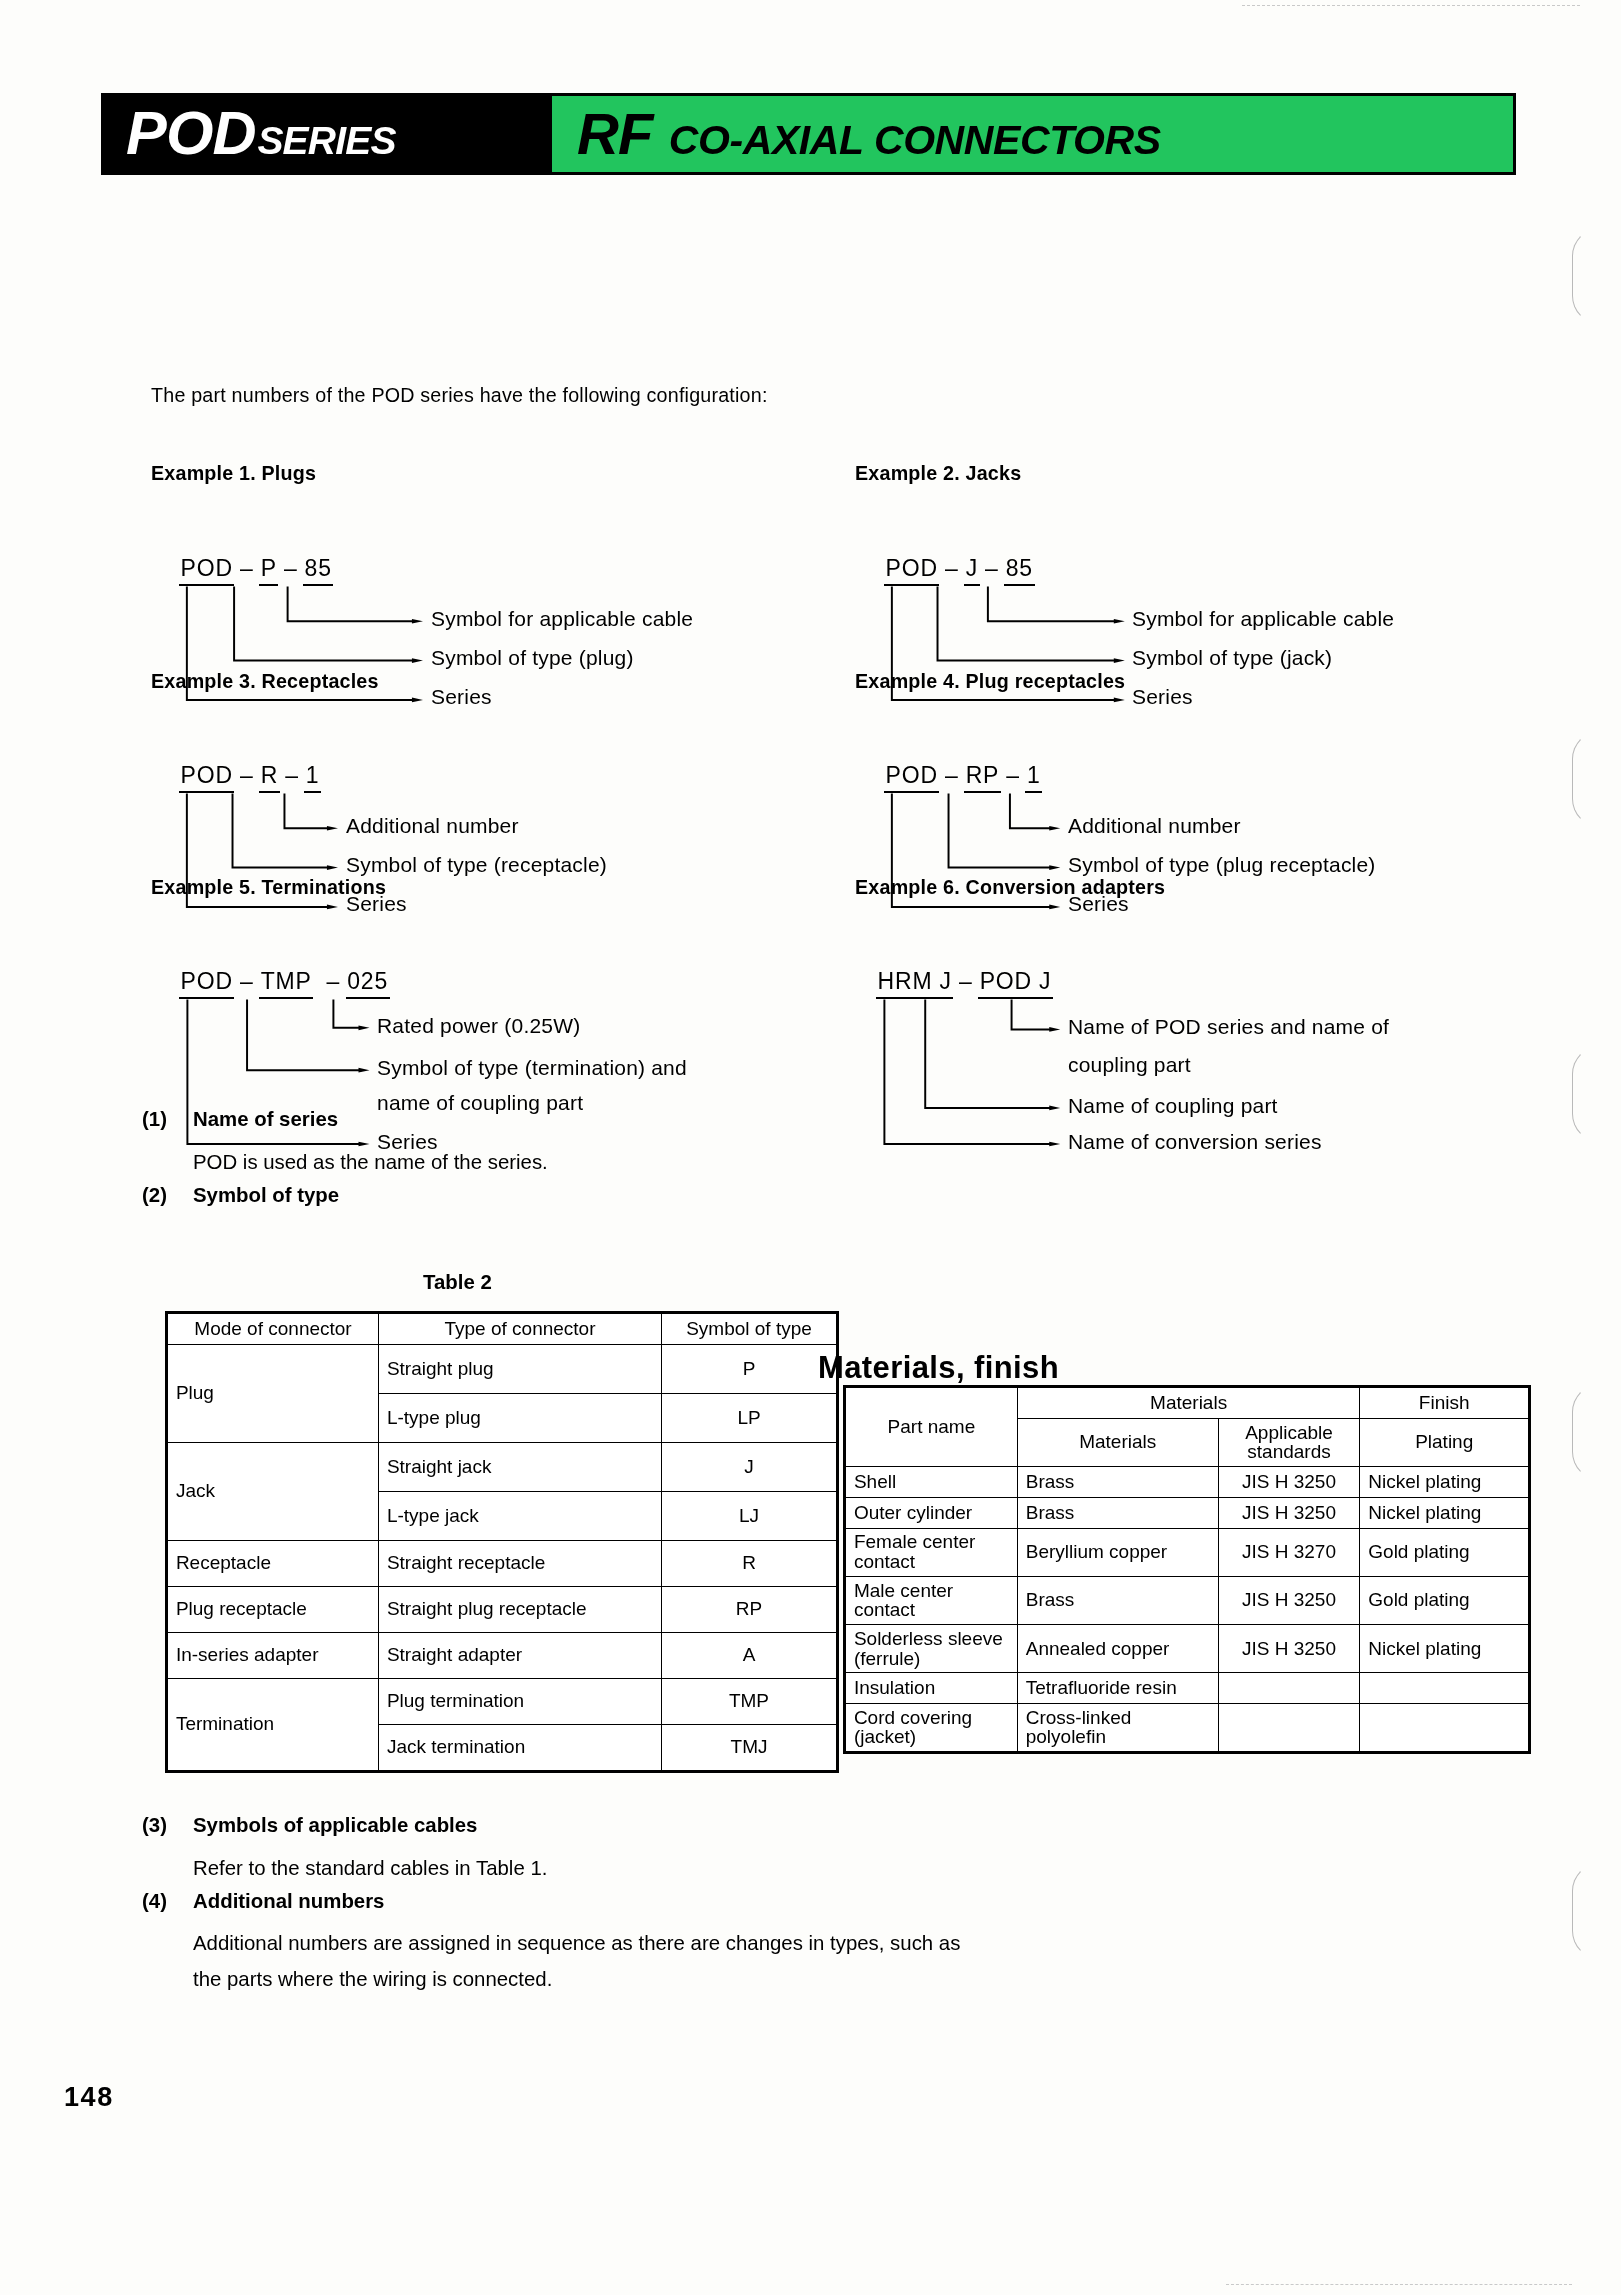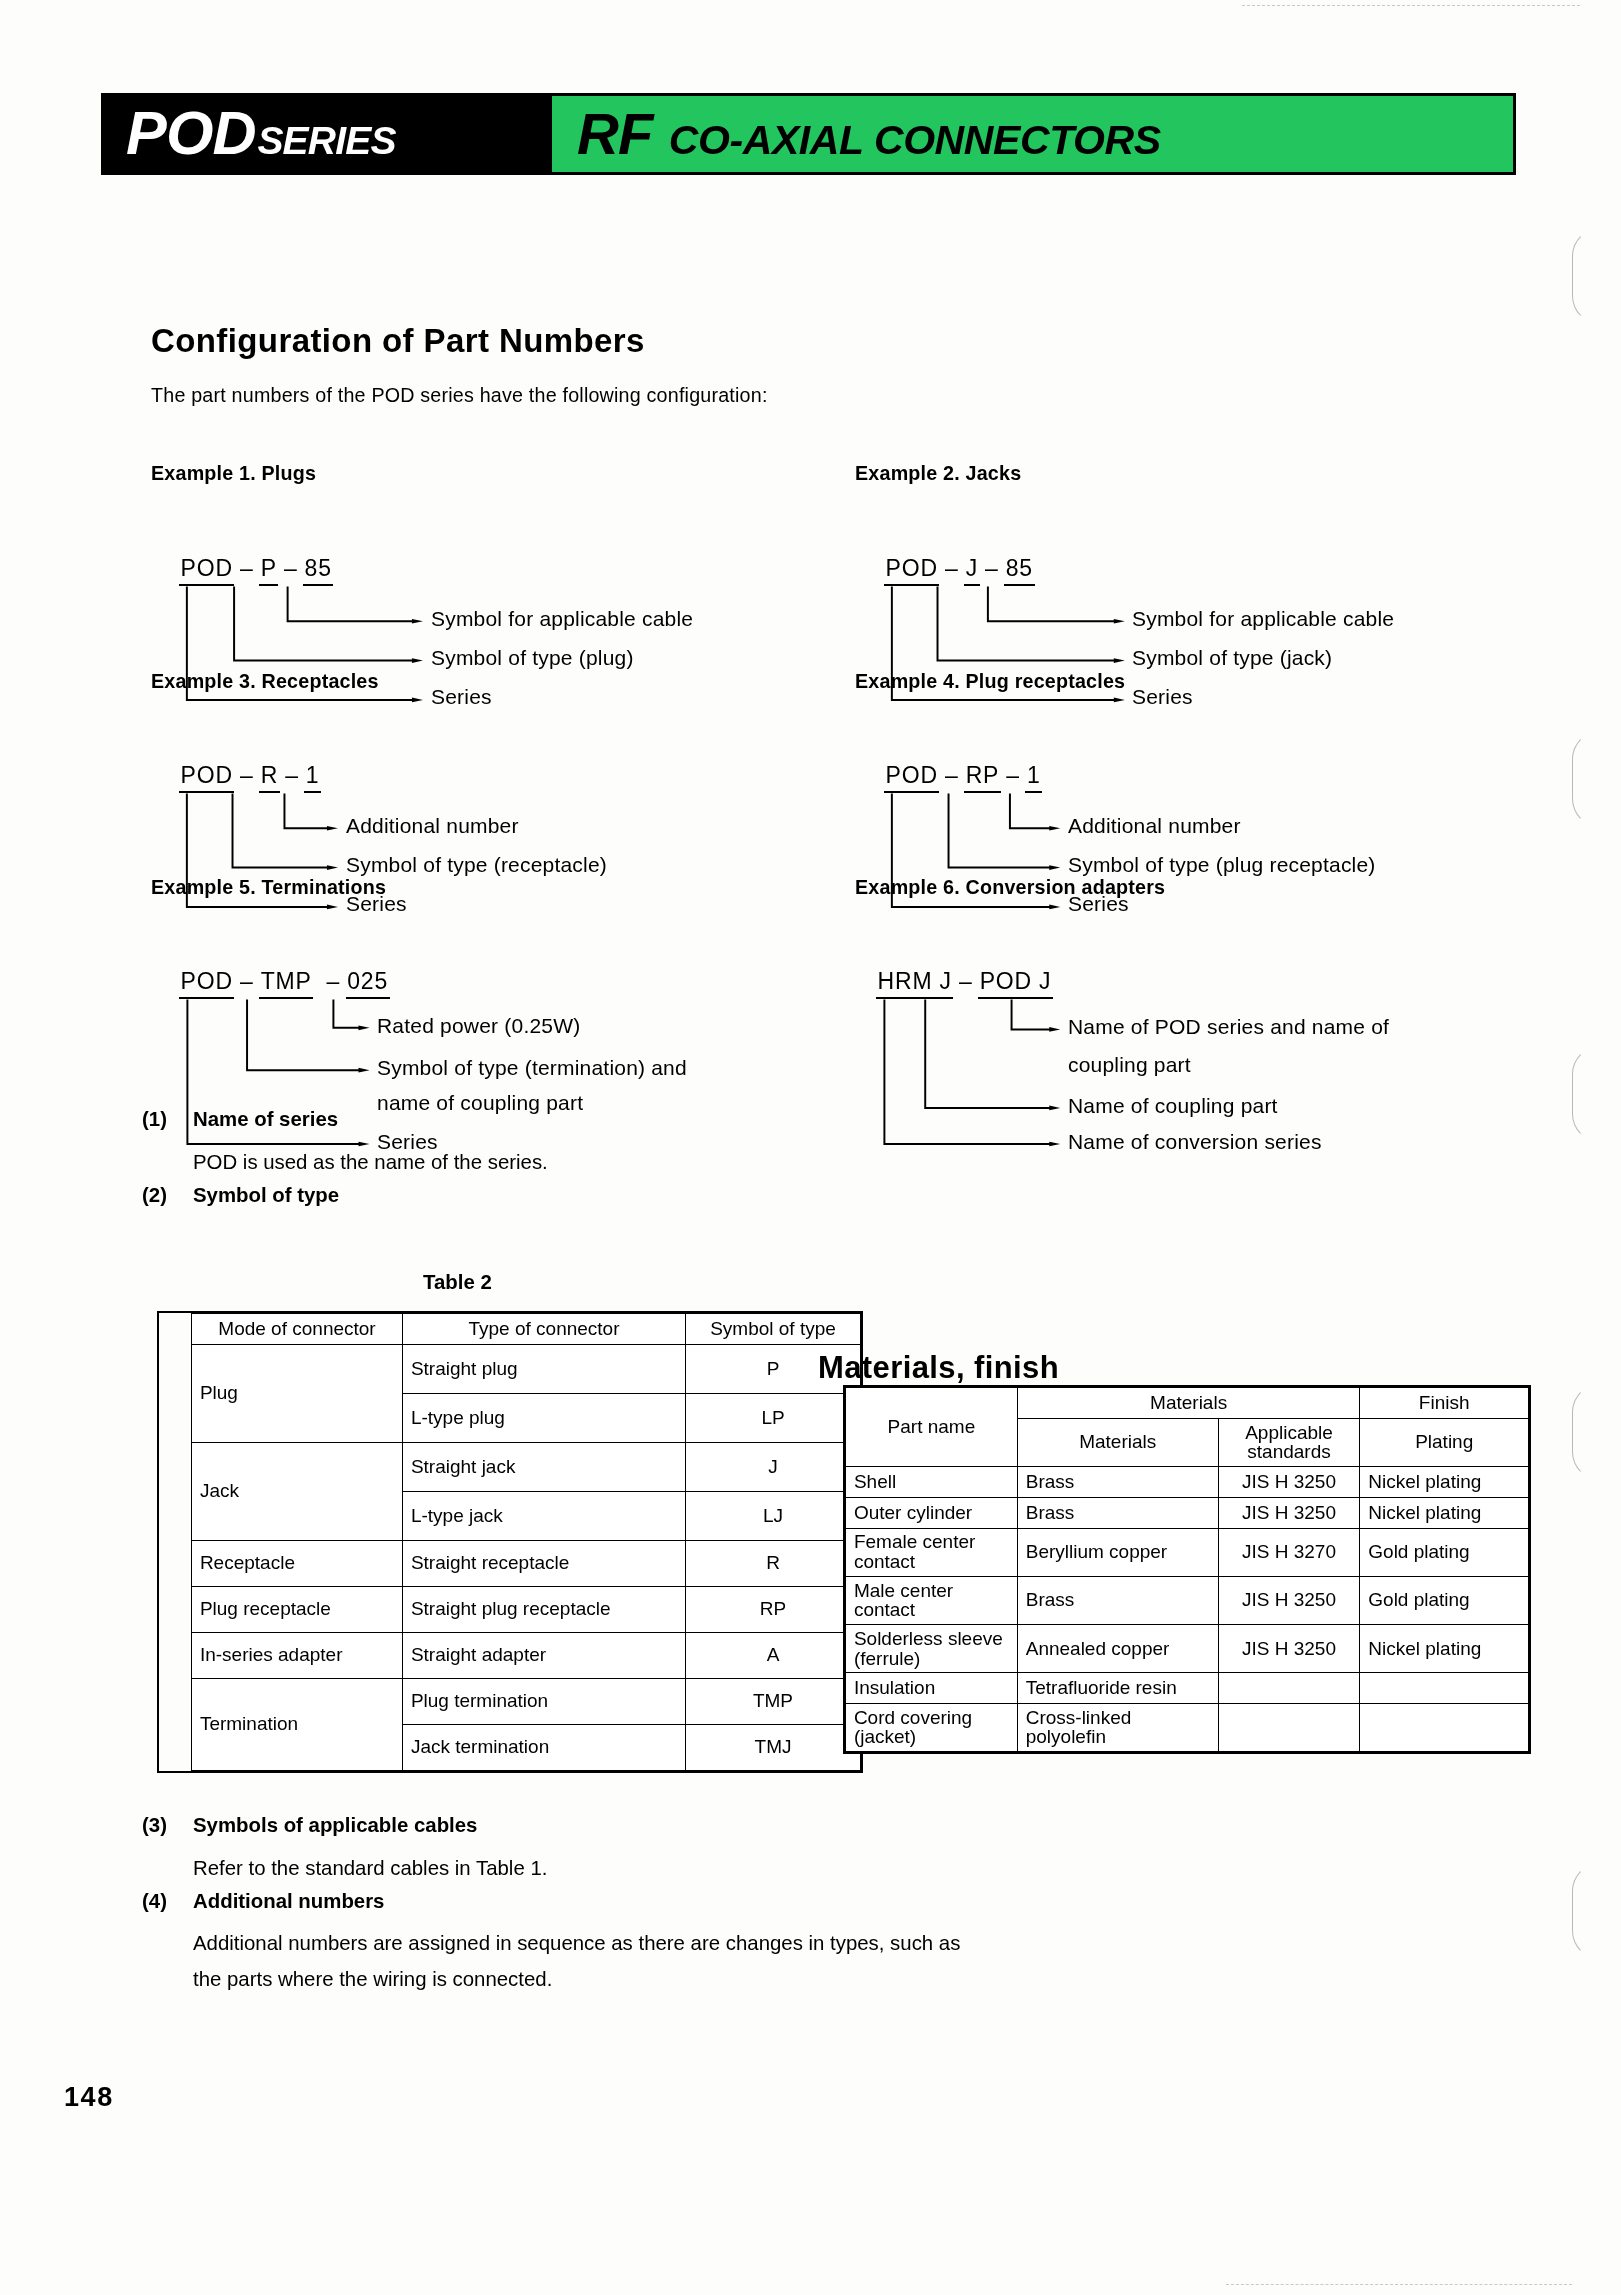--- a/index.html
+++ b/index.html
@@ -176,25 +176,24 @@
     border: 1.2px solid #000;
     font-size: 19px;
     font-weight: normal;
     padding: 3.9px 7.9px;
     vertical-align: middle;
     background: #fff;
     box-sizing: border-box;
   }
   .tbl2-wrap {
     position: absolute;
-    left: 157px;
+    left: 165px;
     top: 1311px;
     border: 2.4px solid #000;
     box-sizing: border-box;
-    padding-left: 32px;
   }
   .tbl2-wrap table { width: 668px; }
   .tbl2-wrap th {
     text-align: center;
     font-weight: normal;
   }
   .c-center { text-align: center; }
   .c-left { text-align: left; }
   .modecell { text-align: left; padding-left: 11px; }
 
@@ -269,21 +268,20 @@
     <div class="banner-left">
       <span class="pod-word">POD</span>
         <span class="series-word">SERIES</span>
     </div>
     <div class="banner-right">
       <span class="rf-word">RF</span>
         <span class="coax-word">CO-AXIAL CONNECTORS</span>
     </div>
   </div>
 
-  <div class="sec-title">Configuration of  Part Numbers</div>
   <div class="intro">The part numbers of the POD series have the following configuration:</div>
 
   <div class="ex-head" style="left:151px; top:462px;">Example 1.  Plugs</div>
   <div class="ex-block" style="left:179px; top:519px;">
     <div class="partno">
       <span class="seg">POD</span><span class="dash">–</span><span class="seg">P</span><span class="dash">–</span><span class="seg">85</span>
     </div>
     <svg class="lead-svg" width="425" height="126" style="top:30px;" viewBox="0 0 540 160">
       <path d="M138,2 L138,46 L300,46" stroke="#000" stroke-width="2.5" fill="none"></path>
       <path d="M296,43 l14,3 l-14,3 z" fill="#000"></path>

